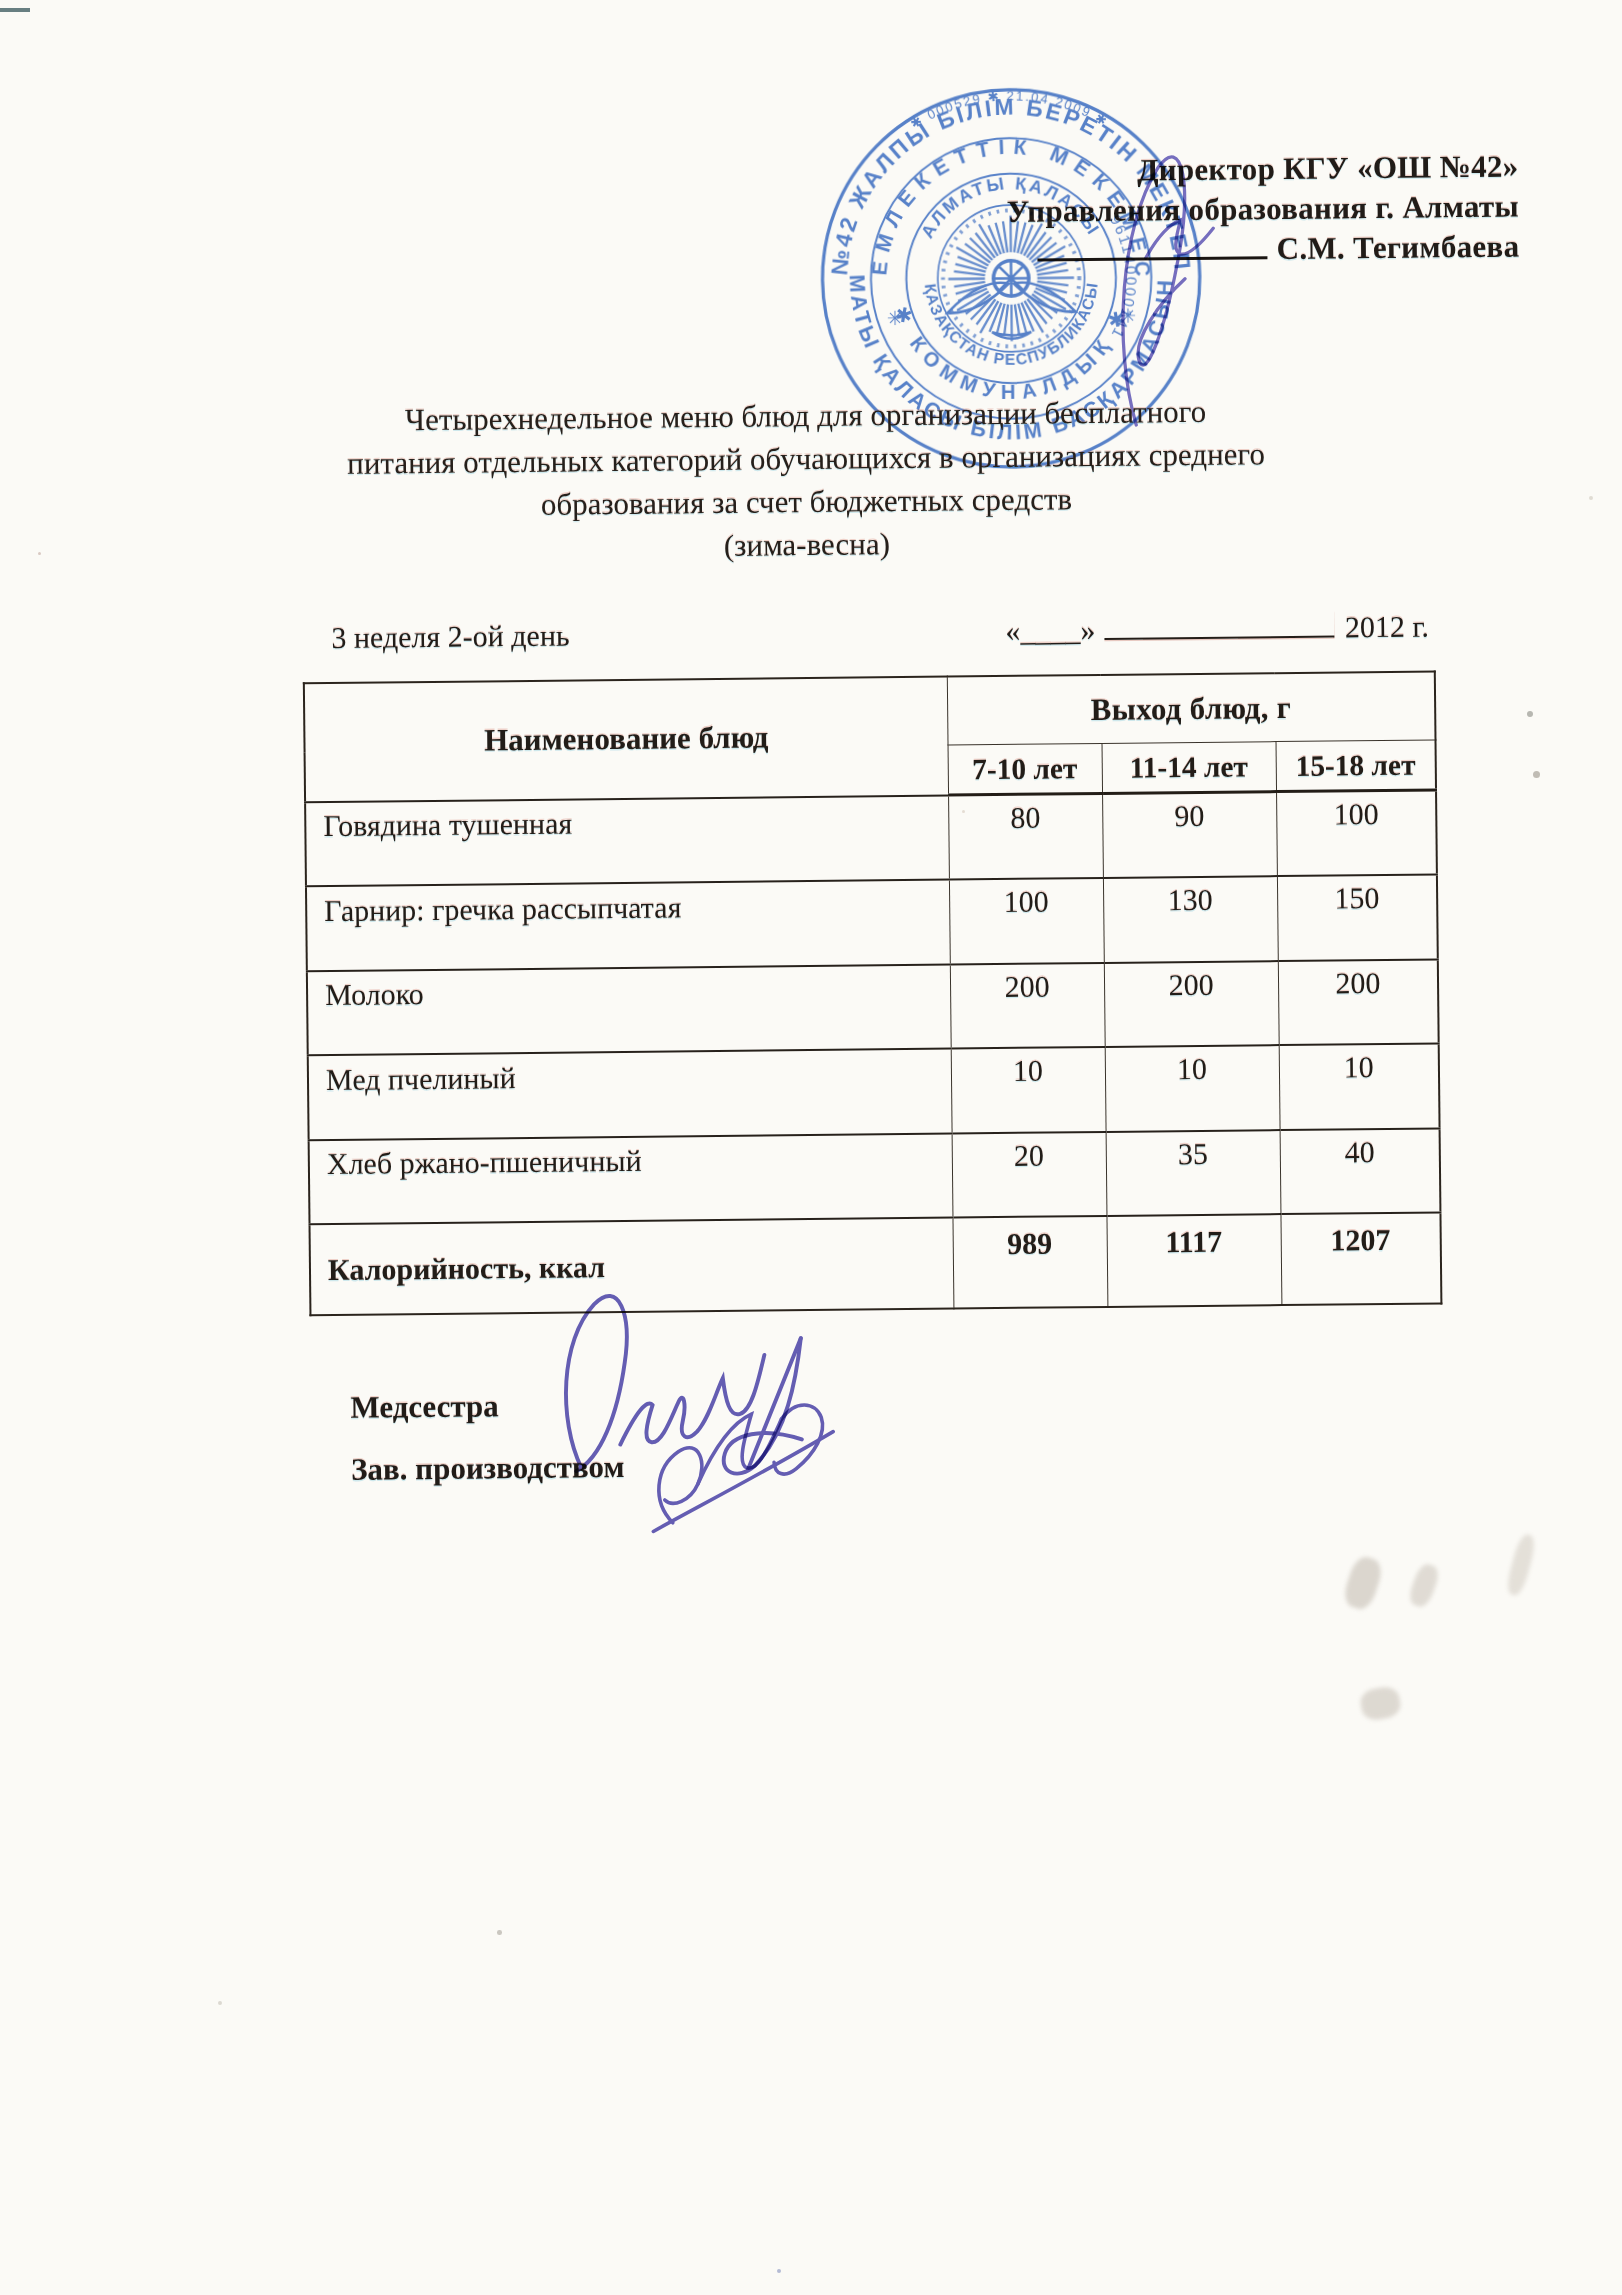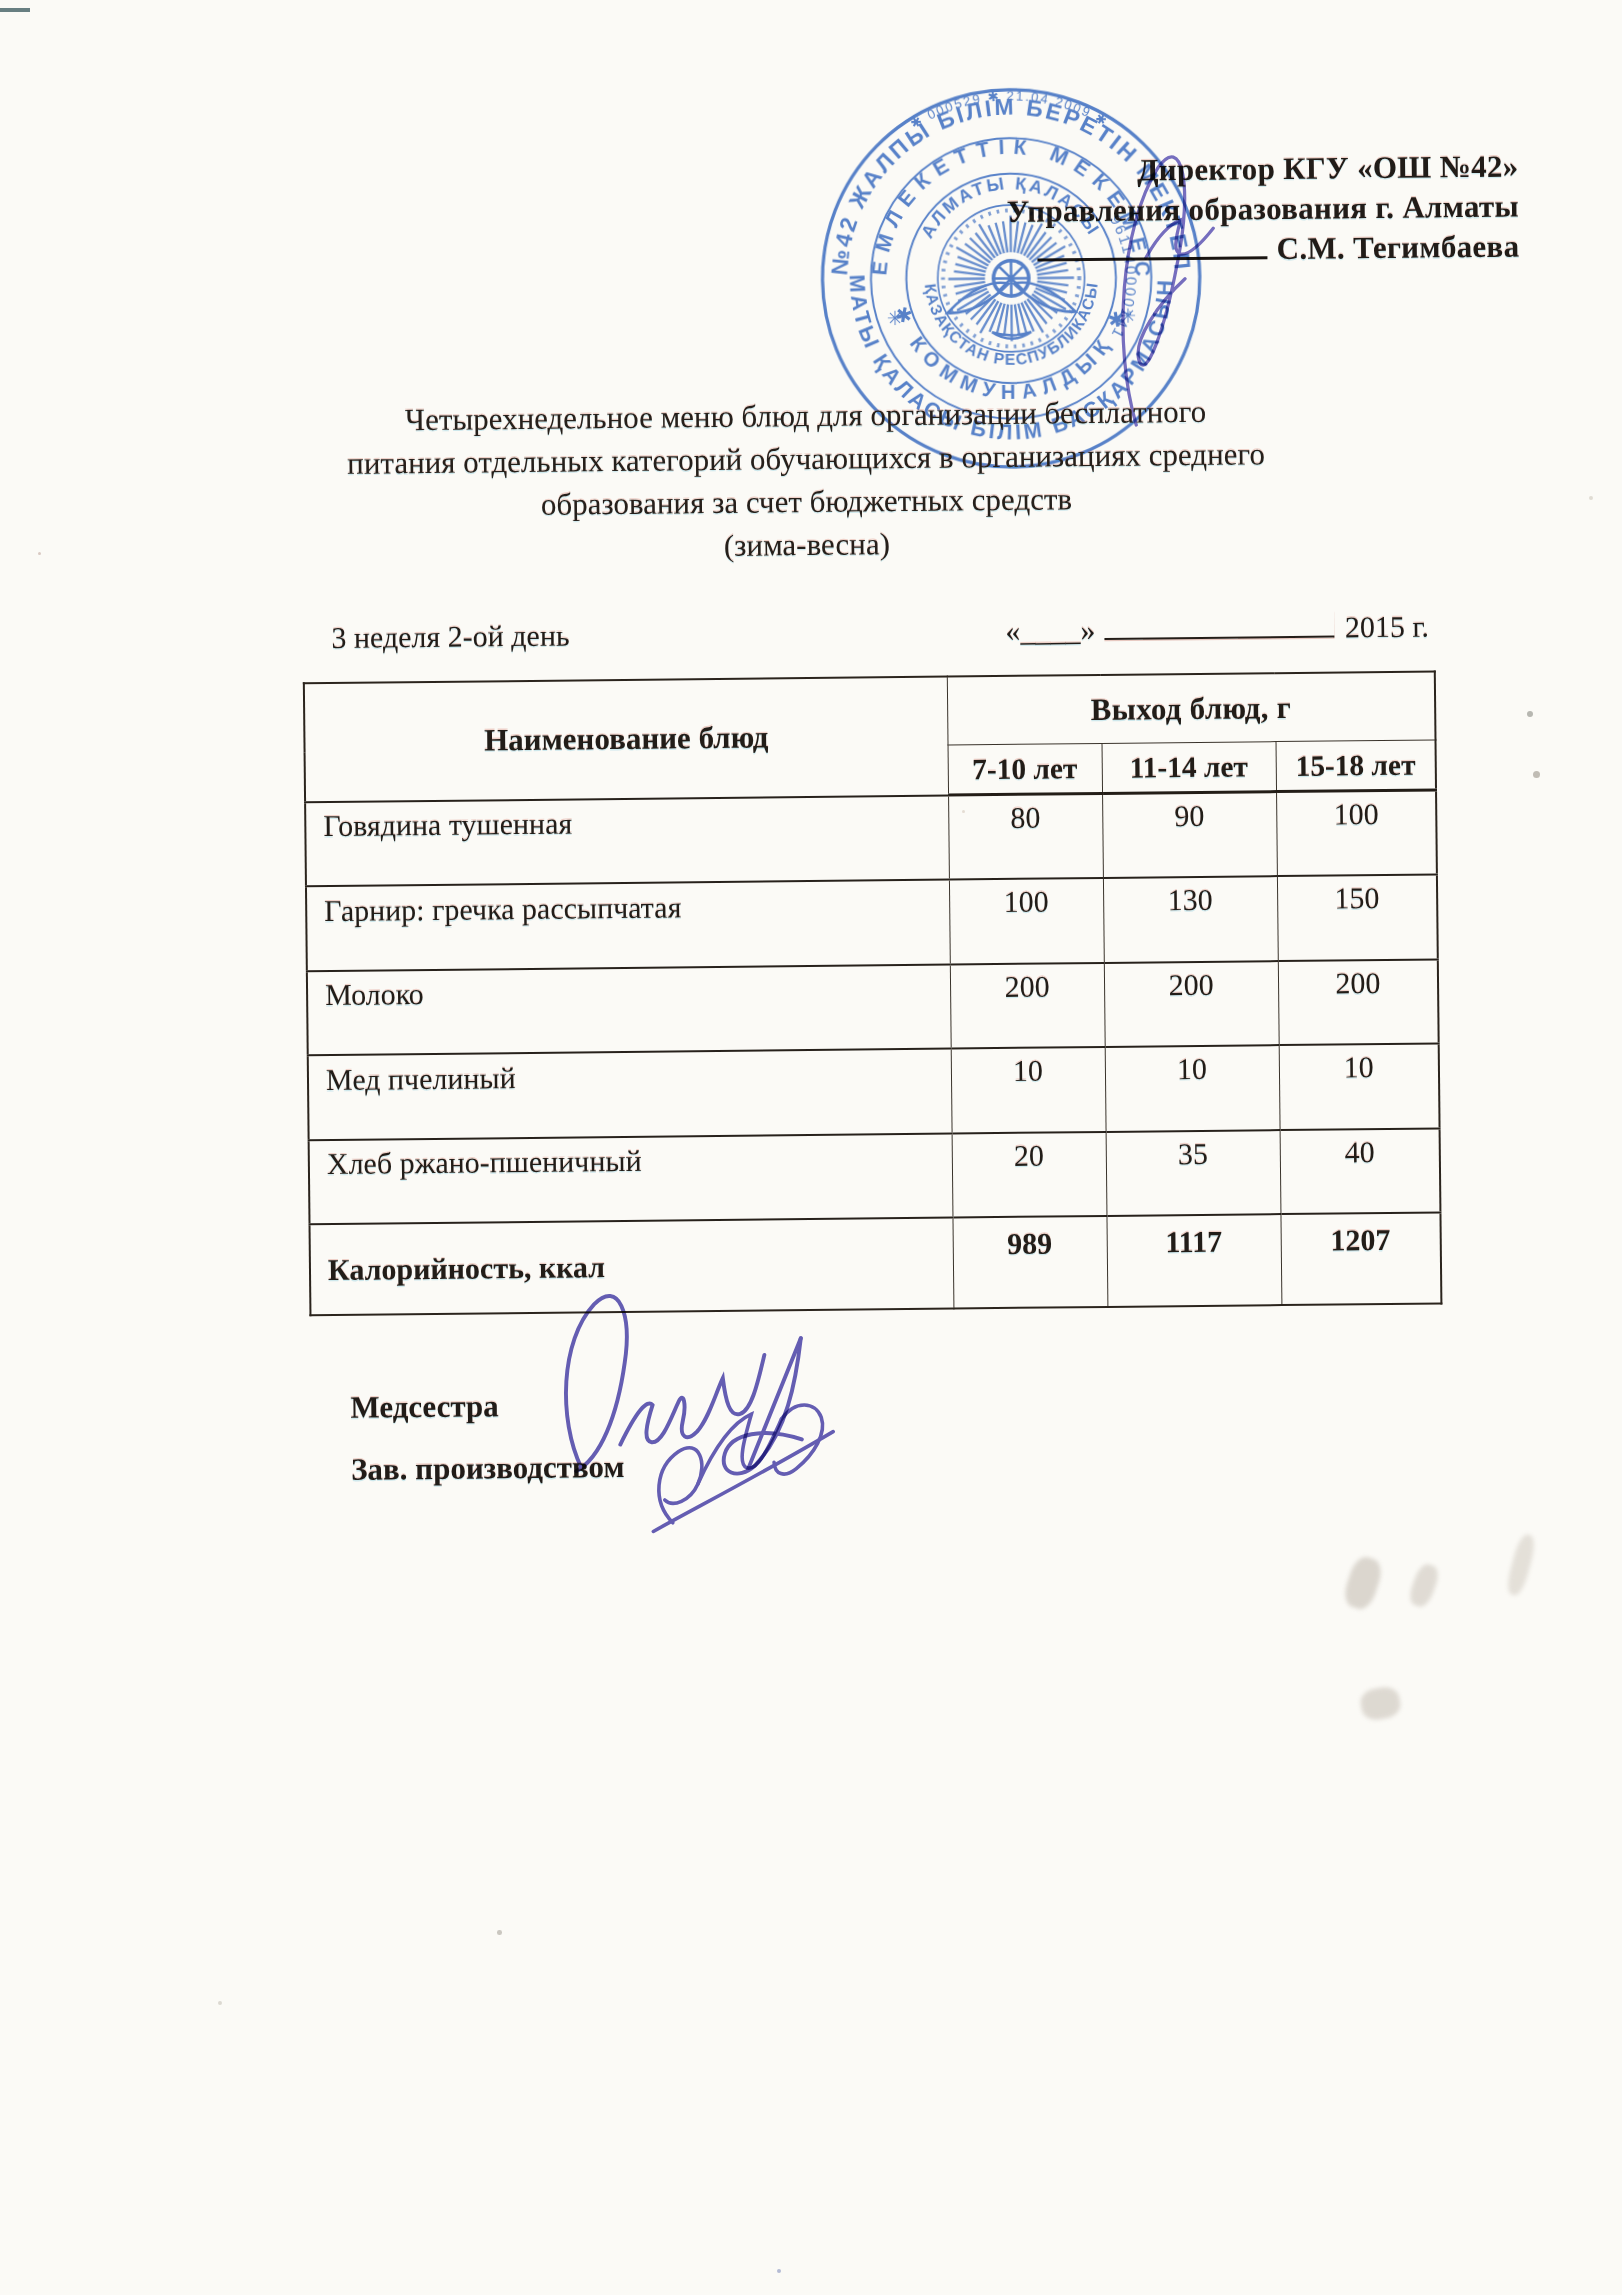--- a/index.html
+++ b/index.html
@@ -173,21 +173,21 @@
 
     <div class="title scanink">
       <div>Четырехнедельное меню блюд для организации бесплатного</div>
       <div>питания отдельных категорий обучающихся в организациях среднего</div>
       <div>образования за счет бюджетных средств</div>
       <div>(зима-весна)</div>
     </div>
 
     <div class="meta-week scanink">3 неделя 2-ой день</div>
     <div class="meta-date scanink">
-      <span>«____»</span><span class="date-line"></span><span>2015 г.</span>
+      <span>«____»</span><span class="date-line"></span><span>2012 г.</span>
     </div>
 
     <table class="menu-table scanink">
       <colgroup>
           <col style="width:643px">
           <col style="width:154px">
           <col style="width:174px">
           <col style="width:160px">
         </colgroup>
       <tbody>

